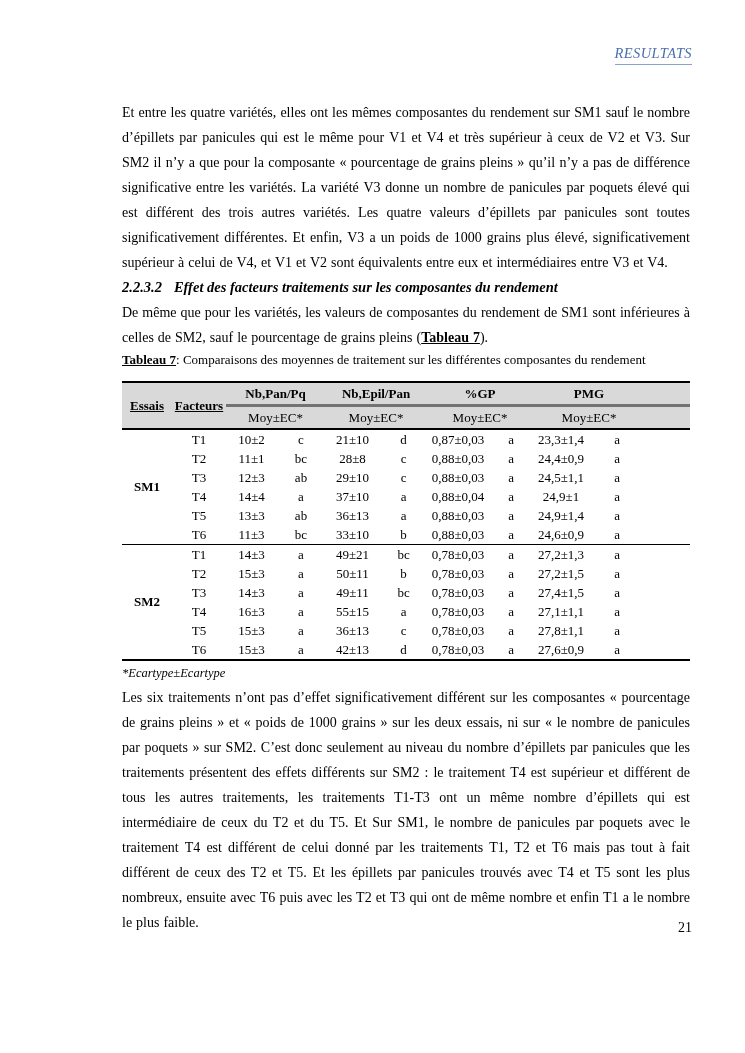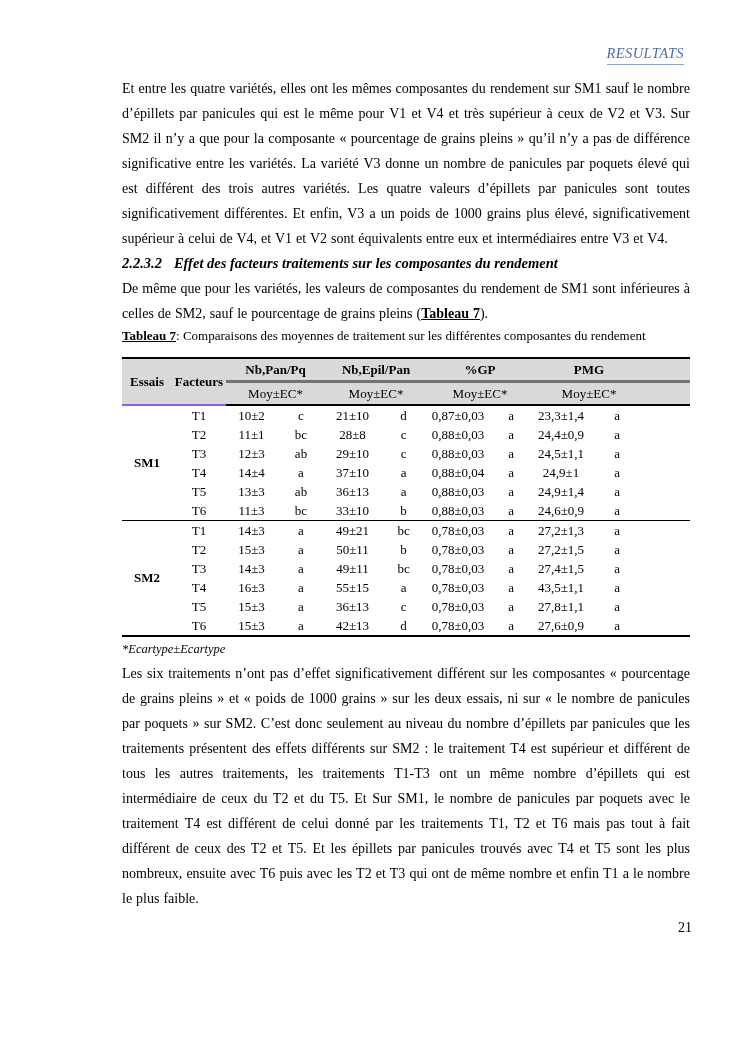--- a/index.html
+++ b/index.html
@@ -2,29 +2,29 @@
 <html lang="fr" style="--accent: #4a6fad; --accent-underline: #8ba3cc; --table-header-bg: #d9d9d9;"><head>
 <meta charset="utf-8">
 <style>
   html,body { margin:0; padding:0; background:#ffffff; }
   .page {
     position:relative; width:745px; height:1053px; background:#ffffff;
     font-family:"Liberation Serif","DejaVu Serif",serif; color:#000;
     overflow:hidden;
   }
   .running-header {
-    position:absolute; top:44px; right:61px;
+    position:absolute; top:44px; right:53px;
   }
   .header-word {
     font-style:italic; font-size:14.5px; letter-spacing:0.4px;
     color:var(--accent,#4a6fad);
     border-bottom:1px solid var(--accent-underline,#8ba3cc);
     padding-bottom:3px;
   }
-  .content { position:absolute; left:122px; top:76px; width:568px; }
+  .content { position:absolute; left:122px; top:100px; width:568px; }
   p { margin:0; }
   .body-text {
     font-size:14px; line-height:25px; text-align:justify;
     word-spacing:0.5px;
   }
   .section-heading {
     margin:0; font-size:14.5px; line-height:21px; padding:2px 0;
     font-weight:bold; font-style:italic;
   }
   .heading-num { margin-right:12px; }
@@ -37,21 +37,21 @@
     border-collapse:collapse; font-size:13px;
     border-top:2px solid #000; border-bottom:2px solid #000;
   }
   .results-table th, .results-table td {
     padding:0; text-align:center; vertical-align:middle;
     font-weight:normal; white-space:nowrap; overflow:visible;
   }
   .results-table thead th {
     background:var(--table-header-bg,#d9d9d9); height:21px;
   }
-  .results-table thead th.lbl { font-weight:bold; border-bottom:2px solid #8b5cf6; }
+  .results-table thead th.lbl { font-weight:bold; border-bottom:2px solid #000000;text-decoration:underline; }
   .results-table thead th.grp { font-weight:bold; border-bottom:3px solid #737373; }
   .results-table thead th.sub { border-bottom:2px solid #000; }
   .results-table tbody td { height:19px; }
   .results-table td.essais-cell { font-weight:bold; }
   .results-table tr.section-sep > td { border-top:1px solid #000; }
 
   .footnote { margin-top:5px; font-size:12.5px; line-height:15px; font-style:italic; }
   .body-text.after-table { margin-top:4px; }
   .page-number { position:absolute; top:920px; right:53px; font-size:14px; }
 </style>
@@ -218,21 +218,21 @@
             <td></td>
           </tr>
           <tr>
             <td>T4</td>
             <td>16±3</td>
             <td>a</td>
             <td>55±15</td>
             <td>a</td>
             <td>0,78±0,03</td>
             <td>a</td>
-            <td>43,5±1,1</td>
+            <td>27,1±1,1</td>
             <td>a</td>
             <td></td>
           </tr>
           <tr>
             <td>T5</td>
             <td>15±3</td>
             <td>a</td>
             <td>36±13</td>
             <td>c</td>
             <td>0,78±0,03</td>

